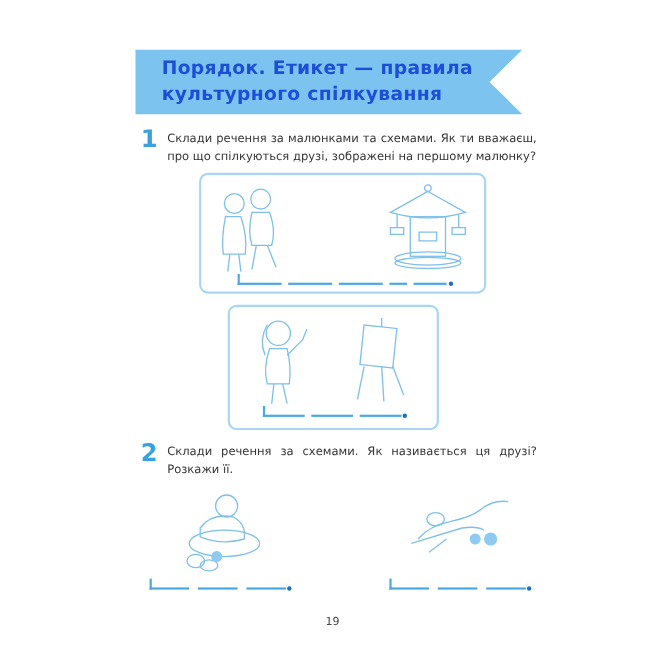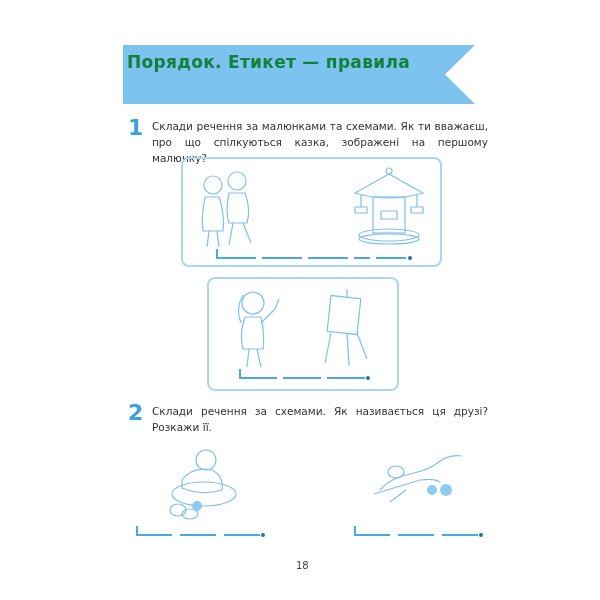--- a/index.html
+++ b/index.html
@@ -1,45 +1,46 @@
 <!DOCTYPE html>
 <html><head>
 <meta charset="utf-8">
 <style>
   html, body { margin:0; padding:0; background:#ffffff; }
   body { width:600px; height:600px; position:relative; overflow:hidden; font-family:"DejaVu Sans", sans-serif; color:#3a3a3a; }
   .banner { position:absolute; left:123px; top:45px; width:352px; height:59px; }
   .banner svg { position:absolute; left:0; top:0; }
-  .banner-title { position:absolute; left:4px; top:5px; width:300px; color:#15803d; font-weight:bold; font-size:17px; line-height:24px; letter-spacing:0.3px; }
+  .banner-title { position:absolute; left:24px; top:5px; width:300px; color:#1d4ed8; font-weight:bold; font-size:17px; line-height:24px; letter-spacing:0.3px; }
   .task { position:absolute; left:128px; width:360px; }
   .task-num { position:absolute; left:0; top:-3px; font-size:22px; font-weight:bold; color:#3aa0e0; }
   .task-text { position:absolute; left:24px; top:0; width:336px; font-size:10.5px; line-height:16px; color:#333; text-align:justify; }
   .box { position:absolute; border:2px solid #a9d6f2; border-radius:8px; box-sizing:border-box; }
   .scheme { position:absolute; height:10px; }
   .scheme .start { position:absolute; left:0; top:0; width:2px; height:10px; background:#4aa8e4; }
   .scheme .seg { position:absolute; bottom:0; height:2px; background:#4aa8e4; }
   .scheme .dot { position:absolute; bottom:-1px; width:4px; height:4px; border-radius:2px; background:#1f70b8; }
   .pic { position:absolute; }
   .page-number { position:absolute; left:296px; top:560px; font-size:10px; color:#444; }
 </style>
 </head>
 <body>
 
 <div class="banner">
   <svg width="352" height="59" viewBox="0 0 352 59">
     <polygon points="0,0 352,0 322,29.5 352,59 0,59" fill="#7cc3f0"></polygon>
   </svg>
   <div class="banner-title">
     <div>Порядок. Етикет — правила</div>
+    <div>культурного спілкування</div>
   </div>
 </div>
 
 <div class="task" style="top:118px;">
   <div class="task-num">1</div>
-  <div class="task-text">Склади речення за малюнками та схемами. Як ти вважаєш, про що спілкуються казка, зображені на першому малюнку?</div>
+  <div class="task-text">Склади речення за малюнками та схемами. Як ти вважаєш, про що спілкуються друзі, зображені на першому малюнку?</div>
 </div>
 
 <div class="box" style="left:181px; top:157px; width:261px; height:110px;">
   <svg class="pic" style="left:14px; top:8px;" width="60" height="86" viewBox="0 0 60 86">
     <g fill="none" stroke="#7fc0ea" stroke-width="1.2">
       <circle cx="16" cy="18" r="9"></circle>
       <path d="M8 30 Q4 50 6 64 L26 64 Q28 48 22 30 Z"></path>
       <line x1="12" y1="64" x2="10" y2="80"></line>
       <line x1="20" y1="64" x2="22" y2="80"></line>
       <circle cx="40" cy="14" r="9"></circle>
@@ -136,13 +137,13 @@
 </div>
 
 <div class="scheme" style="left:354px; top:526px; width:130px;">
   <div class="start"></div>
   <div class="seg" style="left:0; width:36px;"></div>
   <div class="seg" style="left:44px; width:36px;"></div>
   <div class="seg" style="left:88px; width:36px;"></div>
   <div class="dot" style="left:125px;"></div>
 </div>
 
-<div class="page-number">18</div>
+<div class="page-number">19</div>
 
 </body></html>

